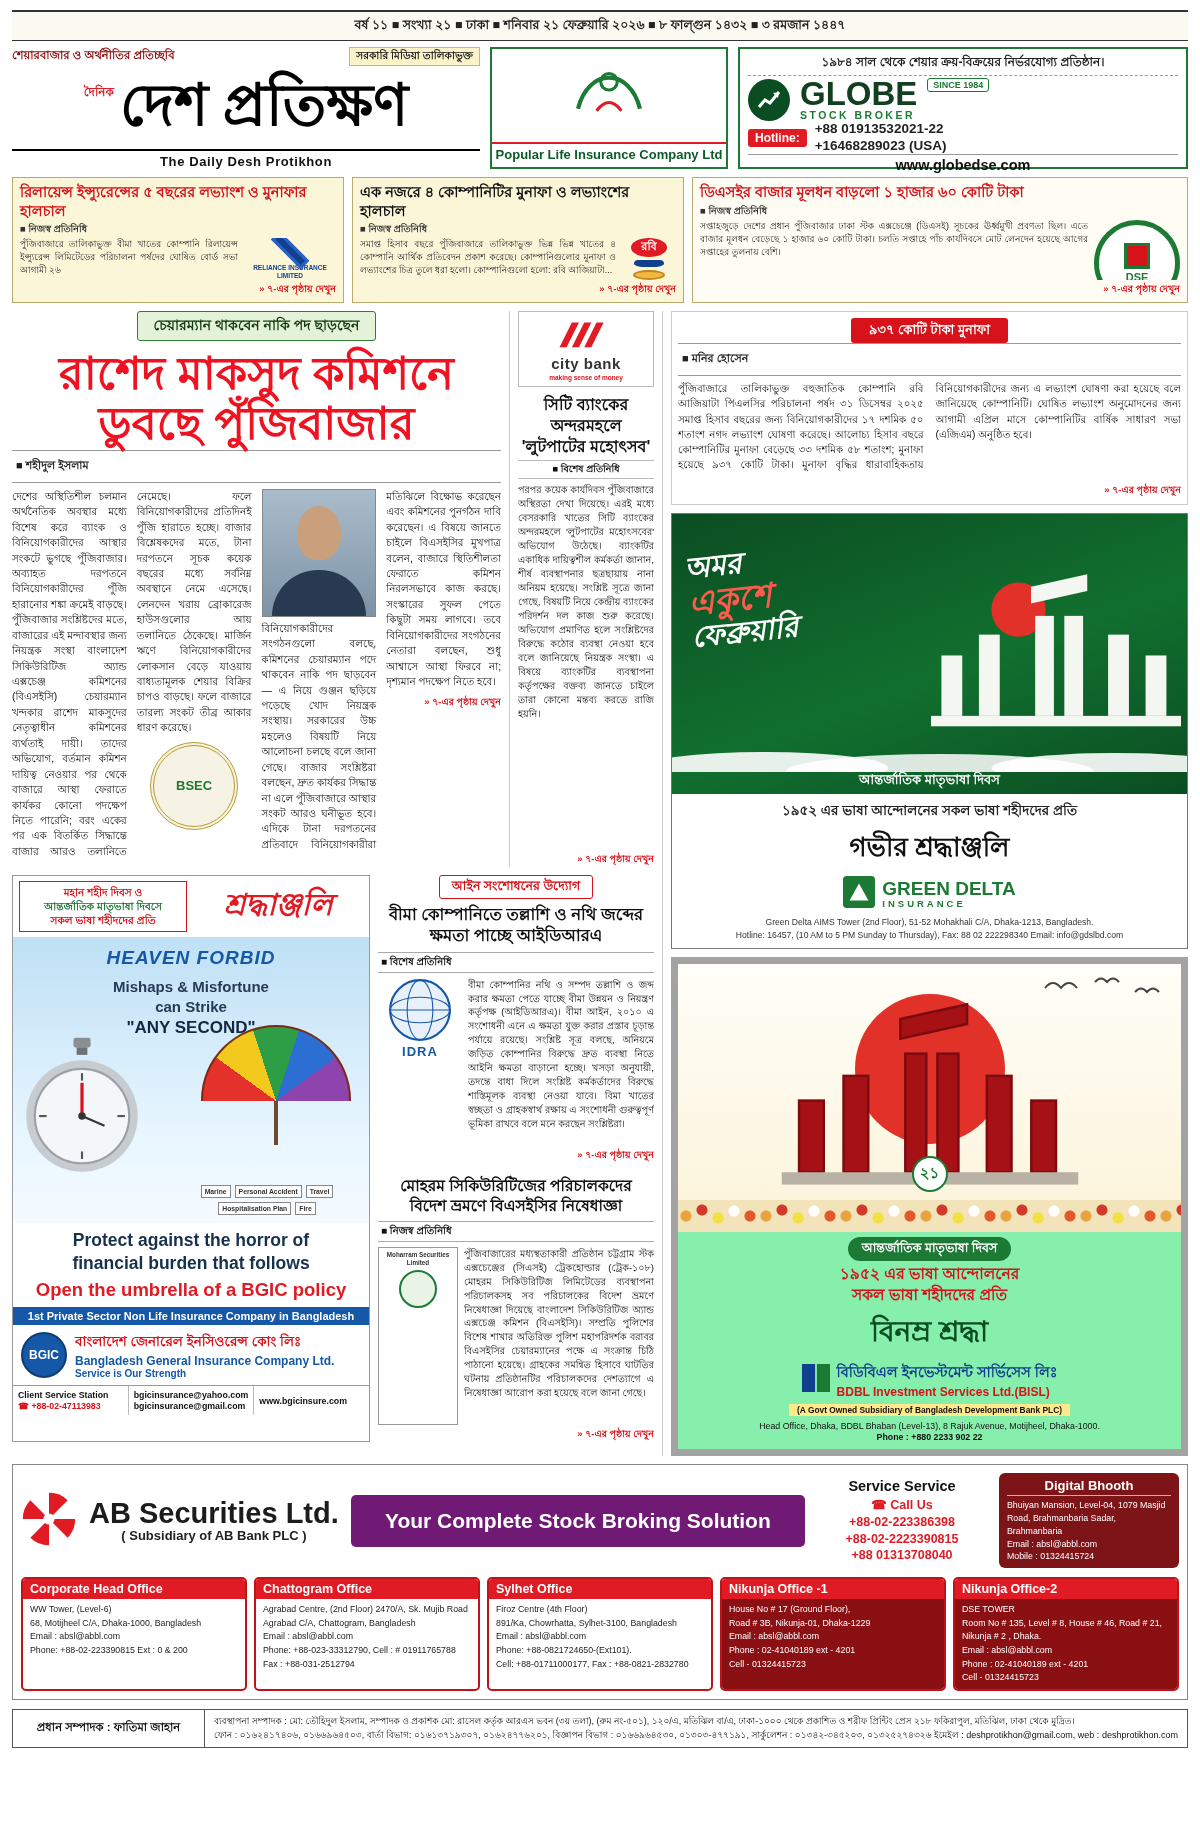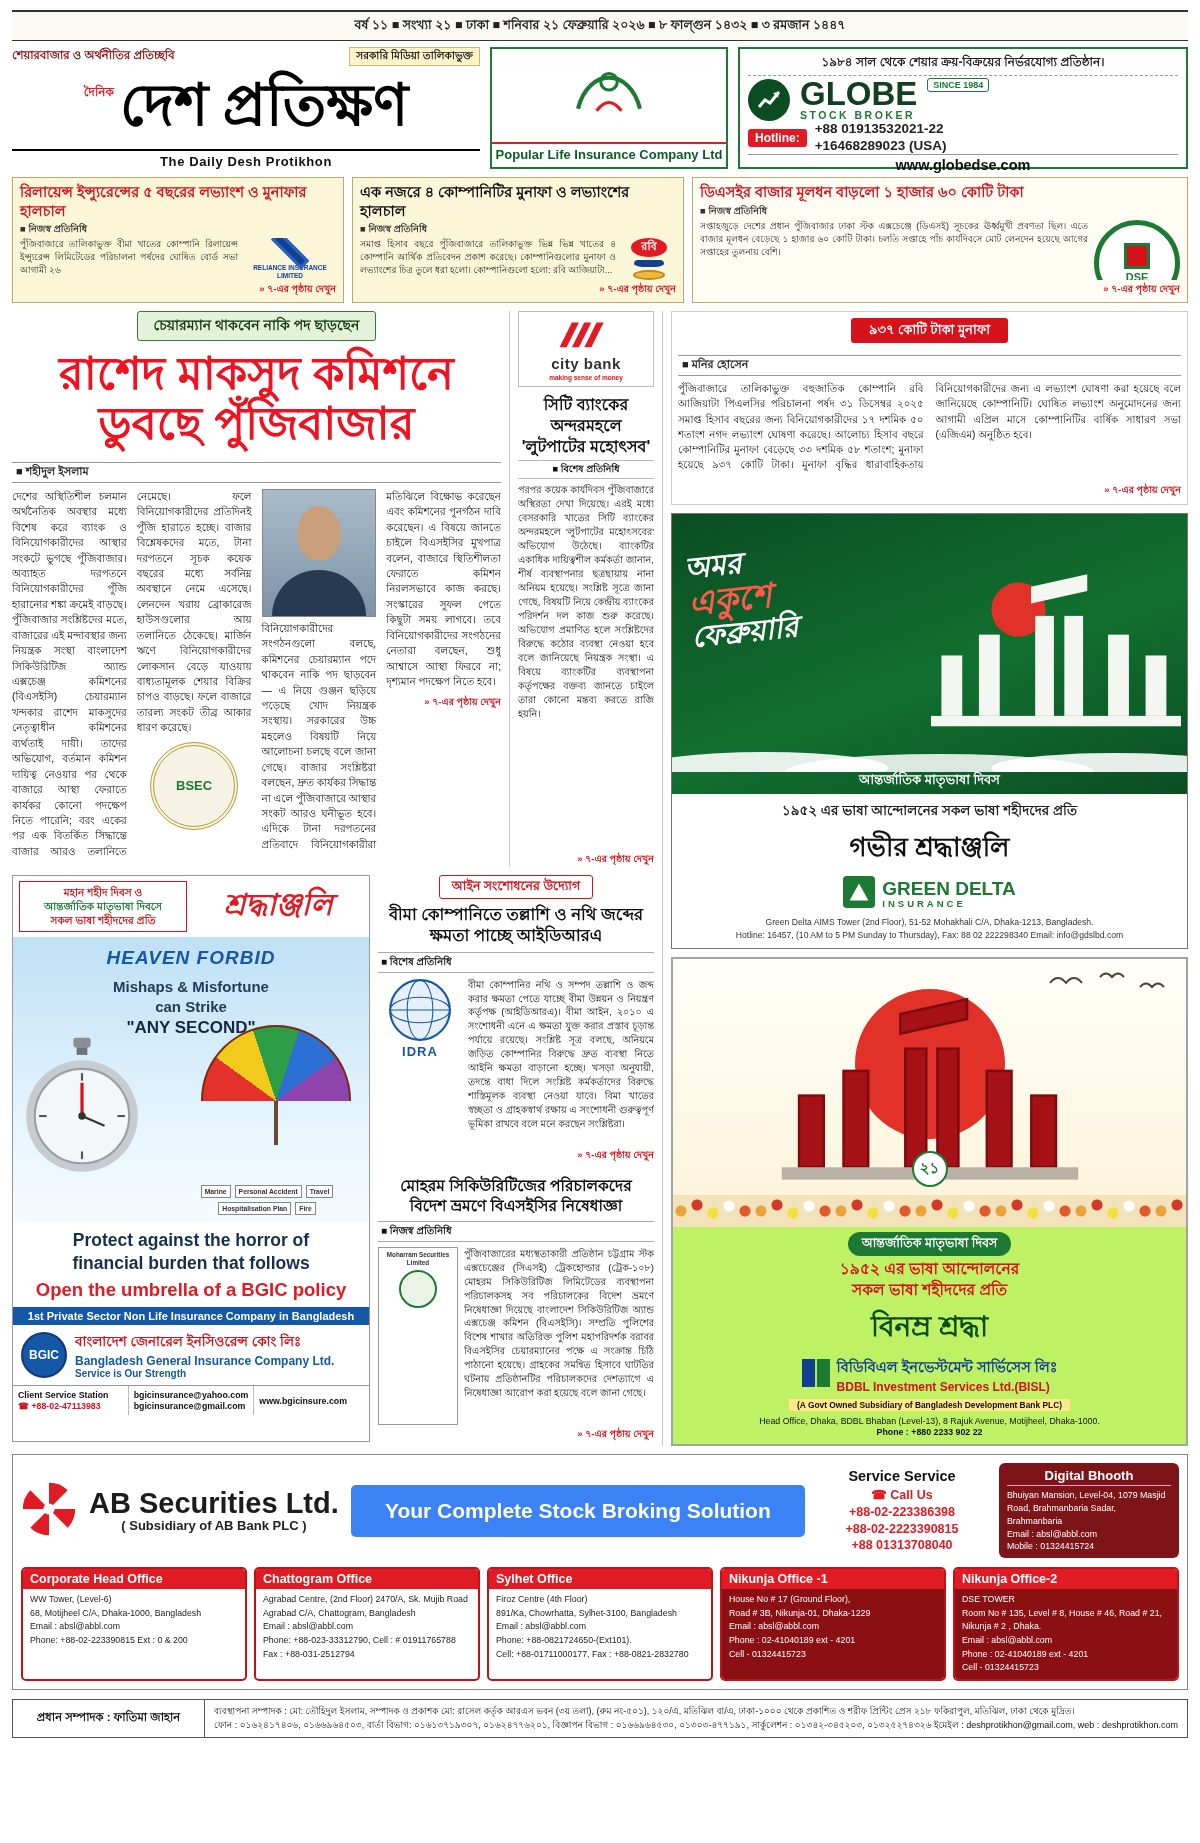--- a/index.html
+++ b/index.html
@@ -51,21 +51,21 @@
 .dse-txt{font-size:11px;font-weight:800;color:#1d7a34}
 .more{color:#d6131b;font-size:9.5px;font-weight:800;text-align:right;margin-top:2px}
 
 .main{display:flex;gap:8px;margin-top:8px;align-items:flex-start}
 .left-zone{width:642px;display:flex;flex-direction:column;gap:8px}
 .right-zone{flex:1;display:flex;flex-direction:column;gap:8px;border-left:1px solid #ccc;padding-left:8px}
 .lead-wrap{display:flex;gap:8px}
 .lead{flex:1;border-right:1px solid #ccc;padding-right:8px}
 .kicker{display:block;margin:0 auto;width:max-content;background:#e4f2d9;border:1.5px solid #2e7d32;color:#123c0e;font-weight:800;font-size:14px;padding:2px 16px;border-radius:3px}
 .lead h2{color:#ef1220;text-align:center;font-weight:800;font-size:45px;line-height:1.12;margin-top:8px}
-.byline{border-top:1px solid #999;border-bottom:1px solid #999;font-size:11px;font-weight:bold;padding:0 4px;color:#222;margin-top:12px}
+.byline{border-top:1px solid #999;border-bottom:1px solid #999;font-size:11px;font-weight:bold;padding:6px 4px;color:#222;margin-top:0}
 .lead-body{margin-top:6px;column-count:4;column-gap:10px;column-fill:auto;font-size:10.3px;line-height:1.5;text-align:justify;height:378px;overflow:hidden}
 .lead-body p{margin-bottom:6px}
 .fig{width:100%;margin:4px 0;display:flex;justify-content:center}
 .seal{width:88px;height:88px;border-radius:50%;border:4px double #b59b2f;background:#f7f3e4;display:flex;align-items:center;justify-content:center;font-weight:800;color:#1d7a34;font-size:13px}
 .portrait{width:100%;height:128px;background:linear-gradient(#a9bccb,#7d93a6);position:relative;overflow:hidden;border:1px solid #888}
 .p-head{position:absolute;left:50%;top:16px;transform:translateX(-50%);width:44px;height:54px;border-radius:50% 50% 45% 45%;background:#caa07c}
 .p-body{position:absolute;left:50%;bottom:-6px;transform:translateX(-50%);width:94px;height:52px;border-radius:46px 46px 0 0;background:#273a52}
 .city-col{width:136px;display:flex;flex-direction:column}
 .citylogo{border:1px solid #bbb;padding:7px 4px 5px;display:flex;flex-direction:column;align-items:center;gap:2px;background:#fff}
 .city-nm{font-size:15px;font-weight:800;color:#333;letter-spacing:.5px}
@@ -129,21 +129,21 @@
 .gd-cloud{position:absolute;bottom:22px;left:0;width:100%;height:38px}
 .gd-day{position:absolute;bottom:3px;width:100%;text-align:center;color:#fff;font-weight:800;font-size:13px}
 .gd-text{padding:6px;text-align:center;background:#fff}
 .gd-line{font-size:13.5px;font-weight:800;color:#222}
 .gd-big{font-size:26px;font-weight:800;color:#111;margin:4px 0 5px}
 .gd-brand{display:flex;align-items:center;justify-content:center;gap:7px}
 .gd-nm{color:#1d7a34;font-weight:800;font-size:19px;line-height:1;text-align:left}
 .gd-sb{font-size:9.5px;letter-spacing:3px;color:#1d7a34;font-weight:bold;text-align:left}
 .gd-addr{font-size:8.6px;color:#333;margin-top:4px;line-height:1.5}
 
-.bdbl{border:2px solid #a3a3a3;background:#bef264;overflow:hidden}
+.bdbl{border:7px solid #a3a3a3;background:#86efac;overflow:hidden}
 .bd-art{position:relative;height:268px;overflow:hidden;background:linear-gradient(#fffef8,#fcf3d9)}
 .bd-sun{position:absolute;left:50%;top:30px;transform:translateX(-50%);width:150px;height:150px;border-radius:50%;background:#e23128}
 .bd-minar{position:absolute;left:50%;top:18px;transform:translateX(-50%);width:300px;height:210px}
 .bd-birds{position:absolute;top:8px;right:20px;width:120px;height:30px}
 .bd-num{position:absolute;left:50%;bottom:40px;transform:translateX(-50%);width:36px;height:36px;background:#fff;border:2.5px solid #1d7a34;border-radius:50%;display:flex;align-items:center;justify-content:center;color:#1d7a34;font-weight:800;font-size:15px}
 .bd-flowers{position:absolute;bottom:0;left:0;right:0;height:32px;background-color:#f2e3bb;background-image:radial-gradient(circle at 8px 16px,#e8a33d 5px,transparent 6px),radial-gradient(circle at 24px 10px,#d43a2a 5px,transparent 6px),radial-gradient(circle at 40px 18px,#f2e13f 5px,transparent 6px),radial-gradient(circle at 56px 11px,#ffffff 5px,transparent 6px),radial-gradient(circle at 72px 16px,#e2572b 5px,transparent 6px);background-size:80px 32px;background-repeat:repeat-x}
 .bd-text{text-align:center;padding:5px 6px 7px}
 .bd-day{display:inline-block;background:#1d7a34;color:#fff;font-weight:800;font-size:12.5px;padding:2px 14px;border-radius:12px}
 .bd-l{color:#d6131b;font-weight:800;font-size:15.5px;line-height:1.35;margin-top:3px}
 .bd-big{color:#0b4d22;font-weight:800;font-size:28px;margin:4px 0}
@@ -152,21 +152,21 @@
 .bd-brand-en{color:#d6131b;font-weight:800;font-size:12px;text-align:left}
 .bd-sub{display:inline-block;background:#ffe98a;font-size:8.4px;font-weight:bold;padding:1px 8px;margin-top:3px}
 .bd-addr{font-size:8.8px;margin-top:3px;line-height:1.45}
 .bd-phone{font-size:8.8px;font-weight:bold}
 
 .ab{border:1px solid #888;margin-top:8px;padding:8px}
 .ab-top{display:flex;align-items:center;gap:12px}
 .ab-brandblk{display:flex;flex-direction:column;align-items:center}
 .ab-name{font-size:29px;font-weight:800;color:#1c1c1c;line-height:1.05;white-space:nowrap}
 .ab-sub{font-size:13px;font-weight:bold;color:#222}
-.ab-banner{flex:1;background:#3b82f6;color:#fff;font-weight:800;font-size:21px;text-align:center;padding:14px 6px;border-radius:5px}
+.ab-banner{flex:1;background:#701a75;color:#fff;font-weight:800;font-size:21px;text-align:center;padding:14px 6px;border-radius:5px}
 .ab-cs{width:170px;text-align:center;line-height:1.35}
 .ab-cs-title{font-weight:800;font-size:14.5px;color:#111}
 .ab-call{color:#e01b24;font-weight:800;font-size:12.5px}
 .ab-phone{color:#e01b24;font-weight:800;font-size:12.5px}
 .ab-digital{width:180px;background:#7d1418;color:#fff;border-radius:6px;padding:5px 8px;flex:none}
 .ab-dig-title{font-weight:800;font-size:13px;text-align:center;border-bottom:1px solid #e9c;padding-bottom:2px;margin-bottom:3px}
 .ab-dig-line{font-size:8.8px;line-height:1.45}
 .offices{display:flex;gap:7px;margin-top:9px}
 .office{flex:1;border:2px solid #c01318;border-radius:5px;overflow:hidden;display:flex;flex-direction:column;background:#fff}
 .office-title{background:#e01b24;color:#fff;font-weight:800;font-size:12.5px;padding:3px 7px}

